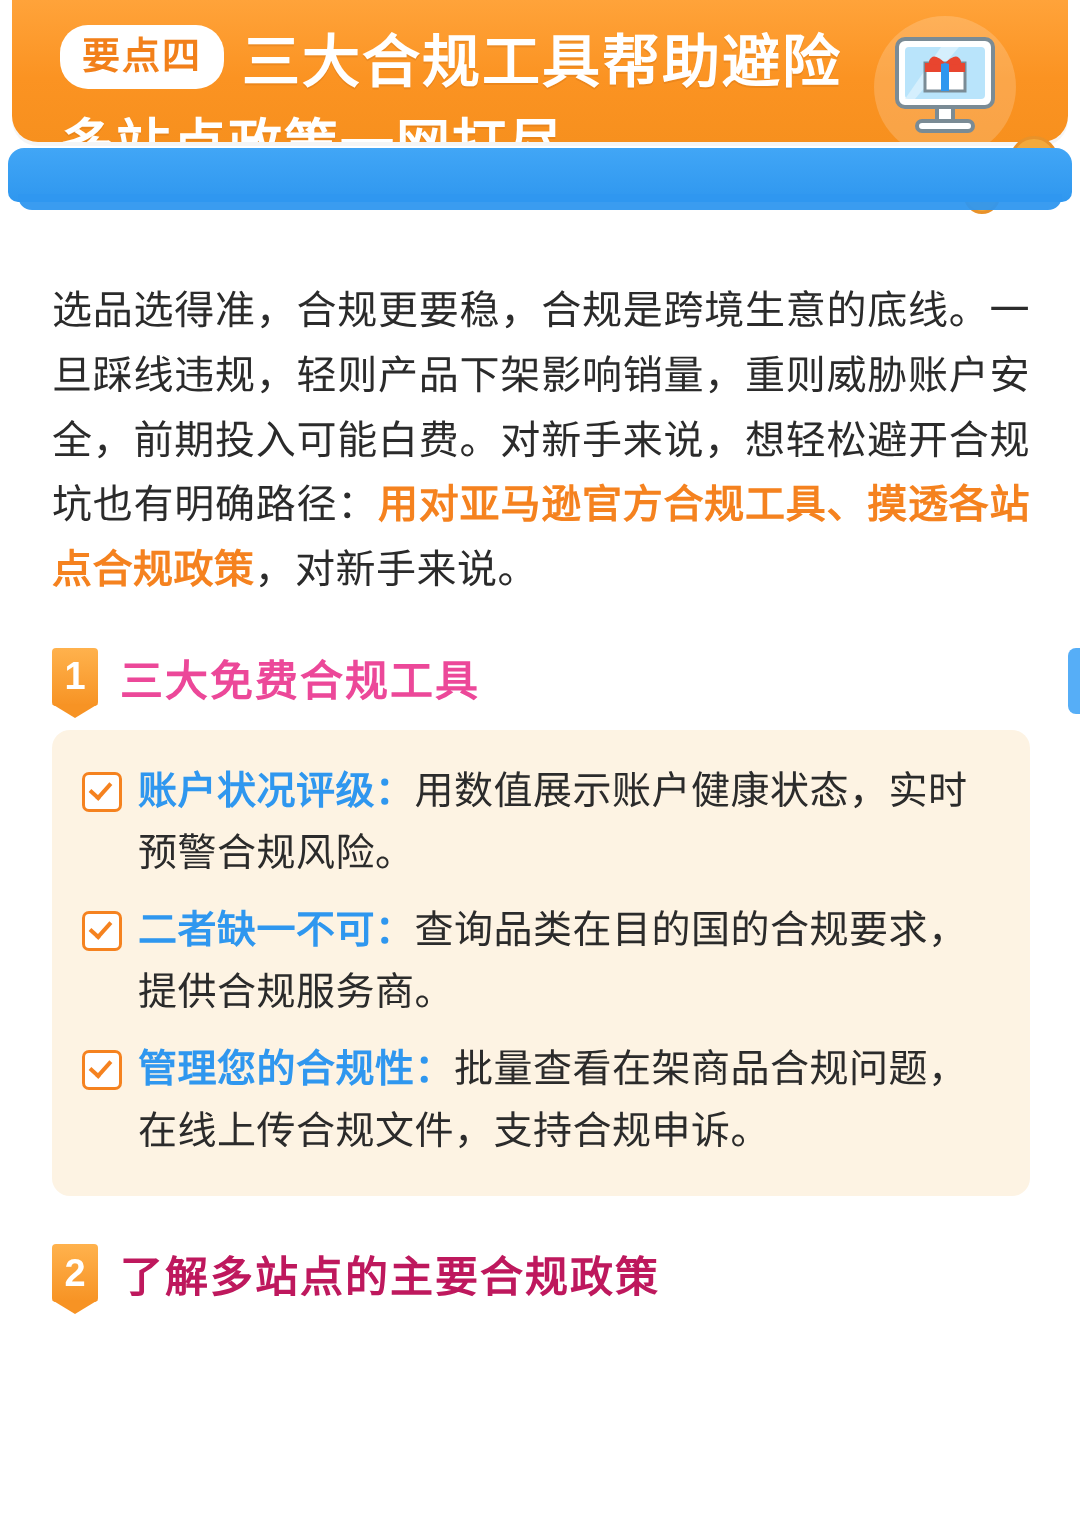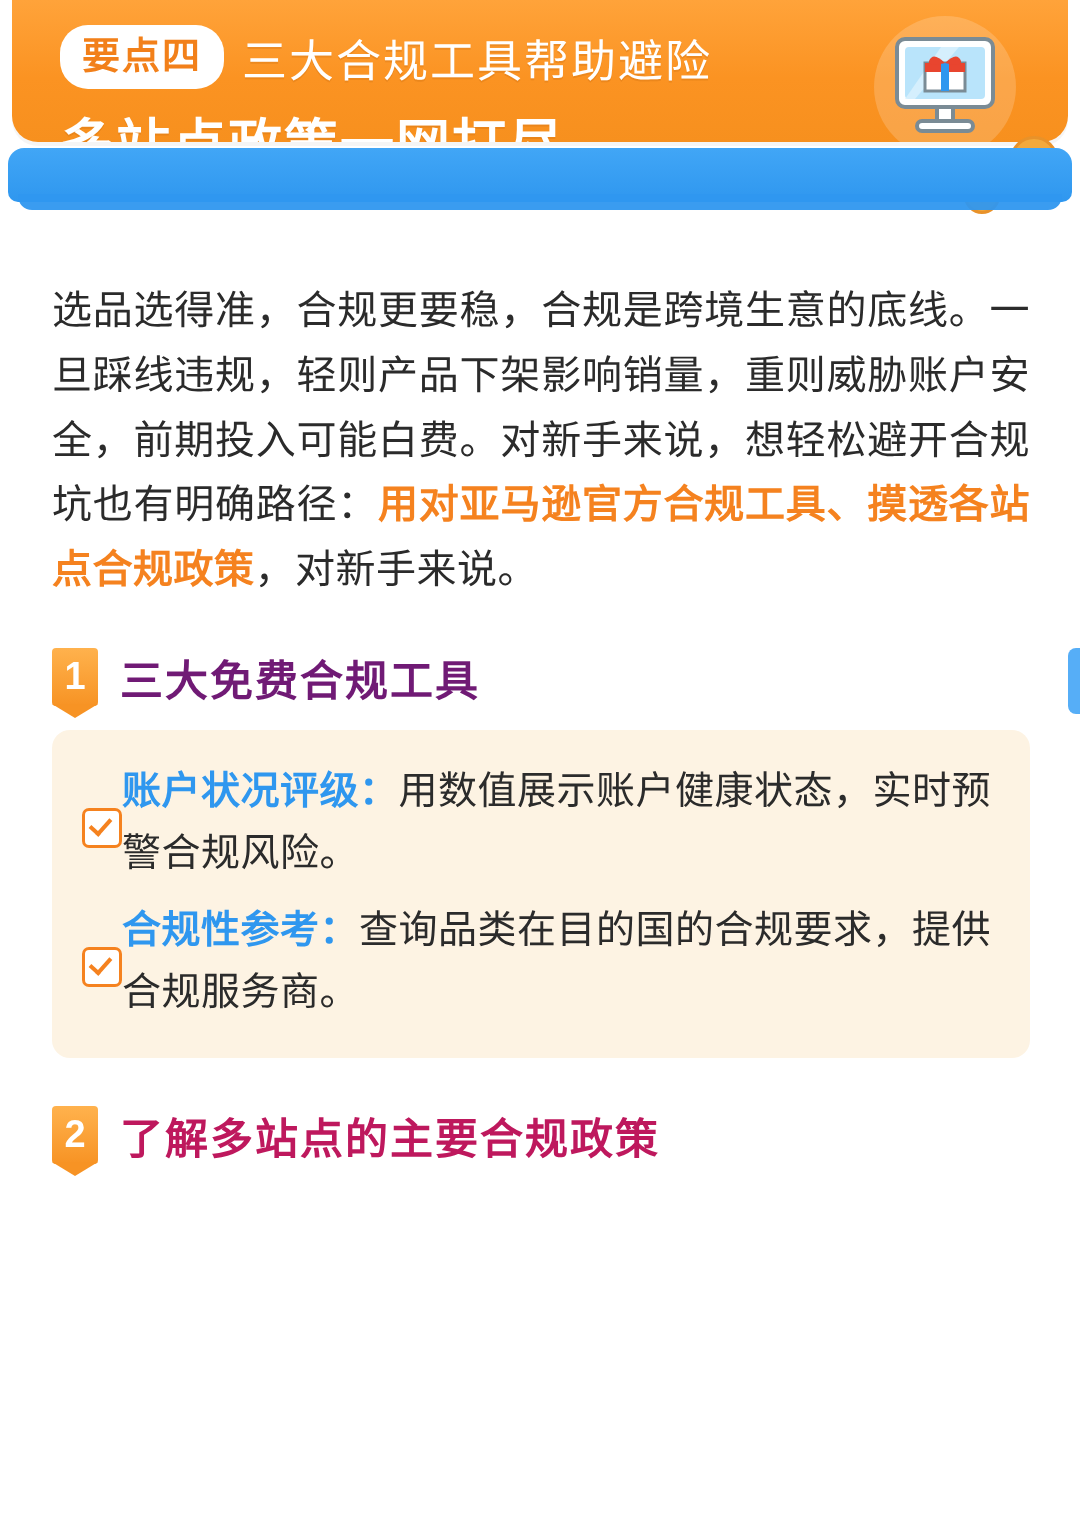--- a/index.html
+++ b/index.html
@@ -44,22 +44,22 @@
     font-size: 38px;
     font-weight: bold;
     line-height: 1;
     padding: 12px 22px 14px;
     border-radius: 28px;
     letter-spacing: 2px;
     white-space: nowrap;
   }
   .title-main {
     color: #ffffff;
-    font-size: 45px;
-    font-weight: normal;
+    font-size: 58px;
+    font-weight: bold;
     letter-spacing: 2px;
     text-shadow: 0 2px 0 rgba(190,100,10,0.25);
     white-space: nowrap;
   }
   .title-line2 {
     color: #ffffff;
     font-size: 54px;
     font-weight: bold;
     letter-spacing: 2px;
     margin-top: 12px;
@@ -154,21 +154,21 @@
     content: "";
     position: absolute;
     left: 0; right: 0; bottom: -12px;
     border-left: 23px solid transparent;
     border-right: 23px solid transparent;
     border-top: 14px solid #f79324;
   }
   .section-title {
     font-size: 43px;
     font-weight: bold;
-    color: #701a75;
+    color: #ec4899;
     letter-spacing: 2px;
     white-space: nowrap;
   }
   .section-title.orange { color: #be185d; }
 
   .blue-tab-right {
     position: absolute;
     right: -52px;
     top: 2px;
     width: 14px;
@@ -179,21 +179,22 @@
 
   
   .card {
     margin-top: 22px;
     background: #fdf3e3;
     border-radius: 18px;
     padding: 30px 34px 34px 30px;
   }
   .bullet {
     display: flex;
-    align-items: center;
+    align-items: flex-start;
+    gap: 16px;
     margin-bottom: 14px;
   }
   .bullet:last-child { margin-bottom: 0; }
   .check-icon {
     flex: 0 0 auto;
     width: 34px;
     height: 34px;
     margin-top: 12px;
     border: 3px solid #f5821f;
     border-radius: 7px;
@@ -270,21 +271,25 @@
     <span class="blue-tab-right"></span>
   </div>
 
   <div class="card">
     <div class="bullet">
       <span class="check-icon"></span>
       <span class="bullet-text"><span class="bullet-term">账户状况评级：</span><span>用数值展示账户健康状态，实时预警合规风险。</span></span>
     </div>
     <div class="bullet">
       <span class="check-icon"></span>
-      <span class="bullet-text"><span class="bullet-term">合规性参考：</span><span>查询品类在目的国的合规要求，提供合规服务商。</span></span>
+      <span class="bullet-text"><span class="bullet-term">二者缺一不可：</span><span>查询品类在目的国的合规要求，提供合规服务商。</span></span>
+    </div>
+    <div class="bullet">
+      <span class="check-icon"></span>
+      <span class="bullet-text"><span class="bullet-term">管理您的合规性：</span><span>批量查看在架商品合规问题，在线上传合规文件，支持合规申诉。</span></span>
     </div>
   </div>
 
   <div class="section-head bottom">
     <span class="num-badge">2</span>
     <span class="section-title orange">了解多站点的主要合规政策</span>
   </div>
 
 </div>
 

